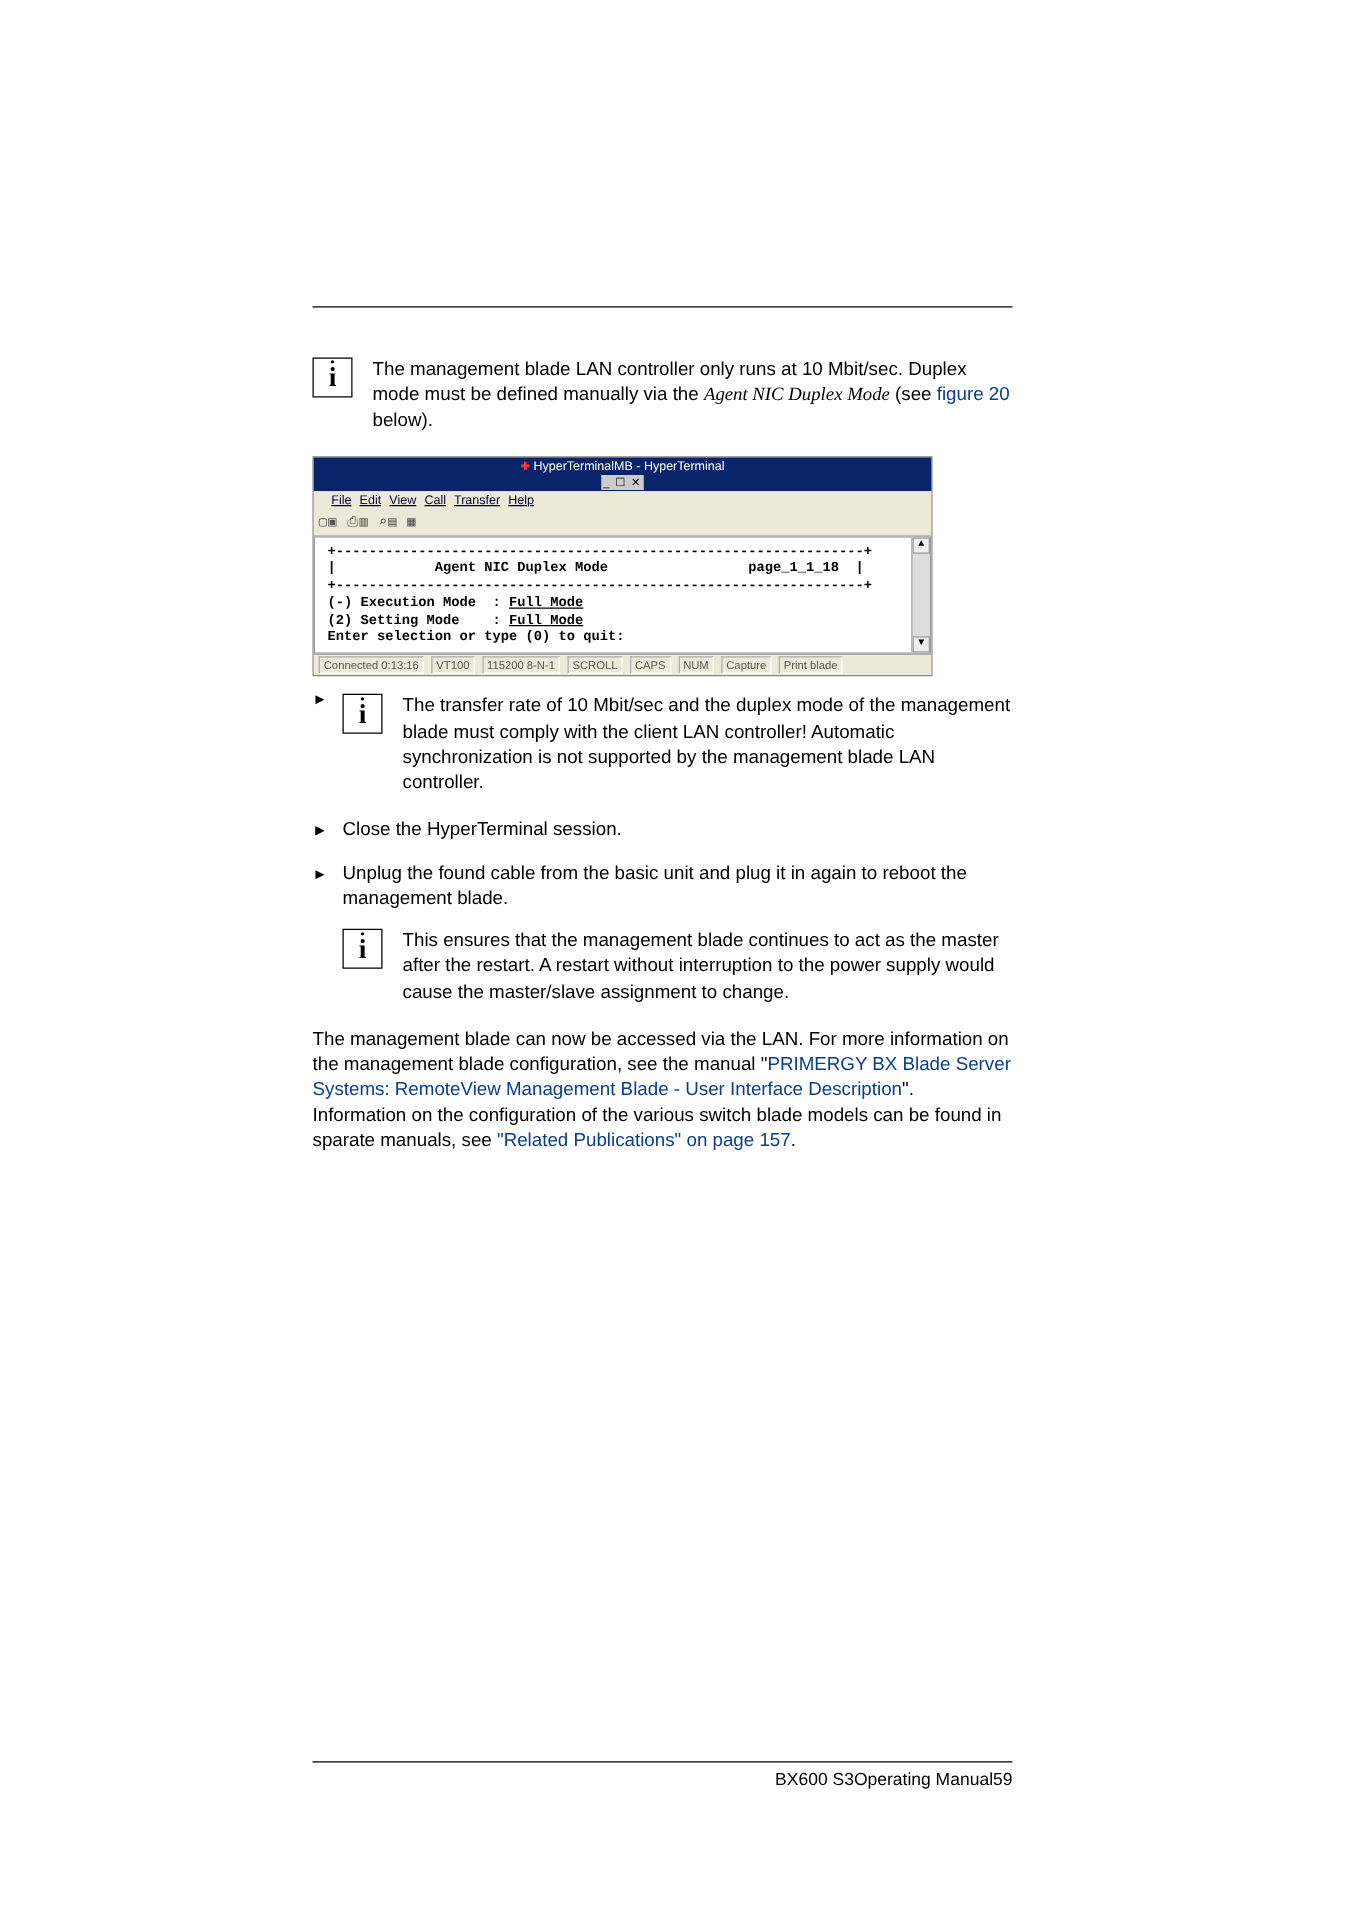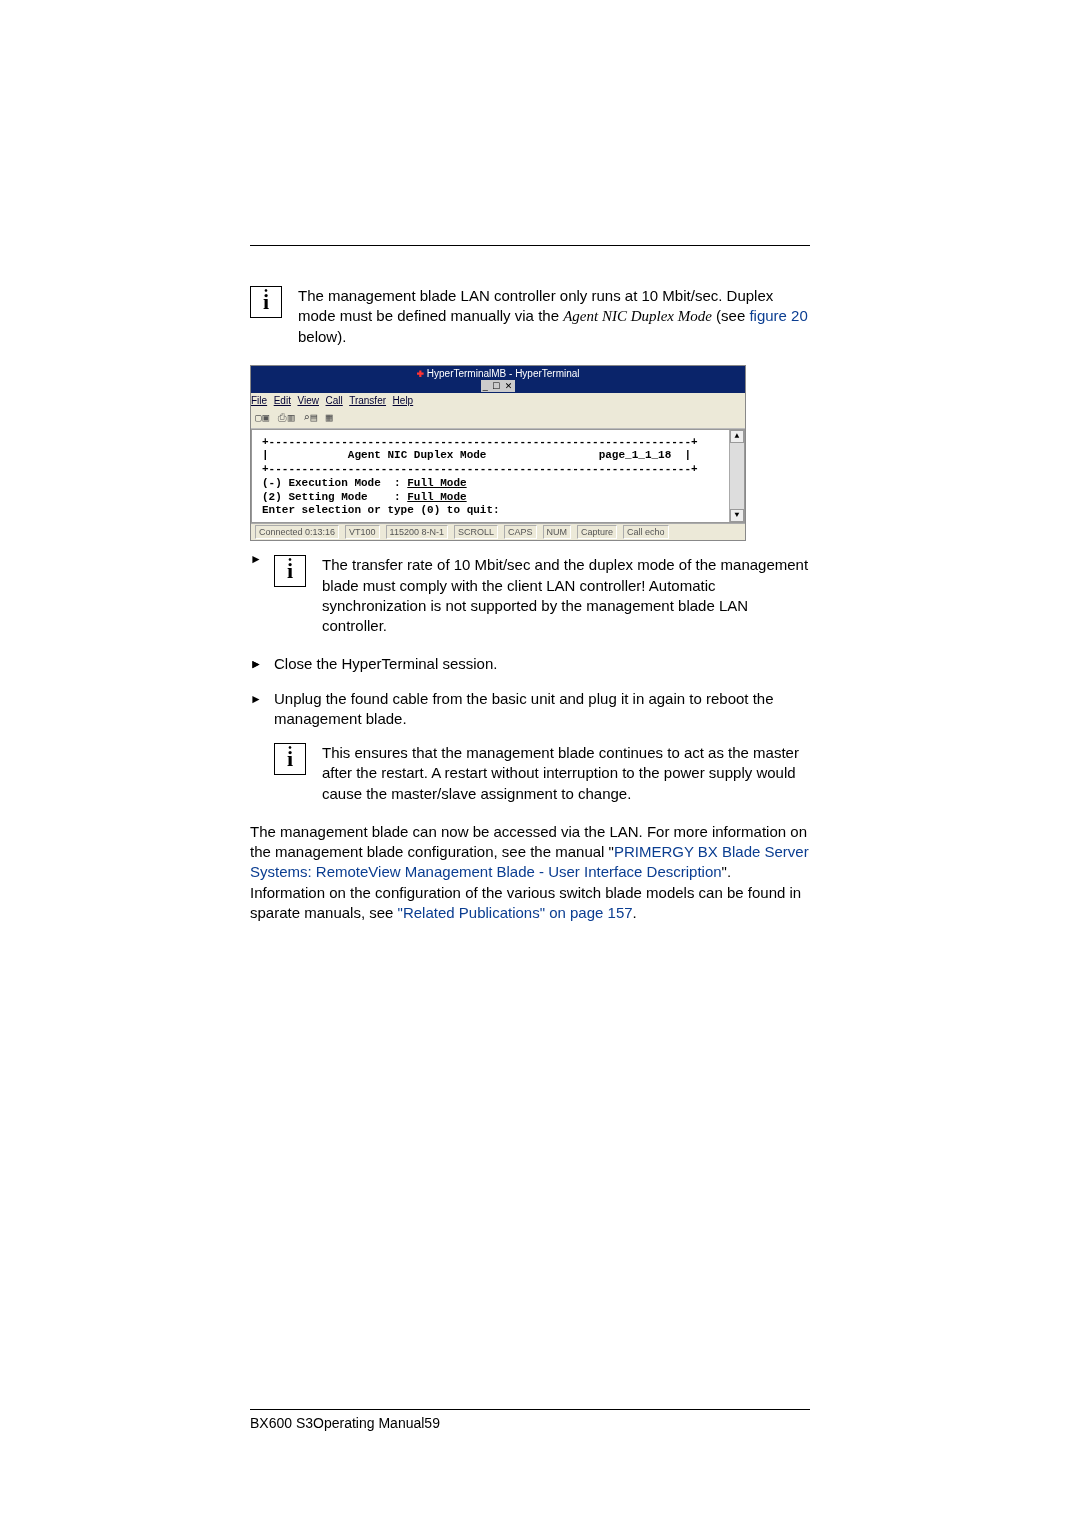--- a/index.html
+++ b/index.html
@@ -53,21 +53,21 @@
   .fig-img {
     width: 494px;
     border: 1px solid #888;
     background:#ece9d8;
     font-family: "Courier New", monospace;
     font-size: 11px;
     color:#000;
   }
   .fig-title { background:#0a246a; color:#fff; padding:1px 4px; font-family: Tahoma, sans-serif; font-size:10px; display:flex; justify-content:space-between; align-items:center;flex-direction:column;}
   .fig-title .winbtns { background:#ccc; color:#000; padding:0 2px; font-size:9px; letter-spacing:1px;}
-  .fig-menu { background:#ece9d8; color:#003; padding:1px 0; font-family: Tahoma, sans-serif; font-size:10px;}
+  .fig-menu { background:#ece9d8; color:#003; padding:1px 14px; font-family: Tahoma, sans-serif; font-size:10px;}
   .fig-menu span { text-decoration:underline; text-decoration-color:#003; margin-right:1px;}
   .fig-tool { background:#ece9d8; padding:2px 4px; font-family: monospace; letter-spacing:1px; color:#555; border-bottom:1px solid #bbb;}
   .fig-term {
     background:#fff;
     border:1px solid #999;
     padding:6px 10px 4px 10px;
     position:relative;
   }
   .fig-term-inner {
     white-space: pre;
@@ -90,21 +90,21 @@
   }
   .bullet .arrow {
     position:absolute; left:0; top:2px; font-size:12px;
   }
   .closing { margin-top: 18px; }
   .footer-wrap {
     position:absolute;
     left:250px; right:270px; bottom:95px;
   }
   .footer-hr { border-top:1px solid #000; margin-bottom:4px;}
-  .footer-line { display:flex; justify-content:flex-start; font-size:14px;}
+  .footer-line { display:flex; justify-content:flex-end; font-size:14px;}
   u.mode { }
 </style>
 </head>
 <body>
 
 <div class="page">
 
   <div class="hr"></div>
 
   <div class="info-block">
@@ -141,21 +141,21 @@
         <div class="scrollbar"></div>
       </div>
       <div class="fig-status">
         <span>Connected 0:13:16</span>
         <span>VT100</span>
         <span>115200 8-N-1</span>
         <span>SCROLL</span>
         <span>CAPS</span>
         <span>NUM</span>
         <span>Capture</span>
-        <span>Call echo</span>
+        <span>Print blade</span>
       </div>
     </div>
   </div>
 
   <div class="bullet">
     <span class="arrow">►</span>
   </div>
 
   <div class="info-block" style="margin-left:24px;">
     <div class="info-icon">

